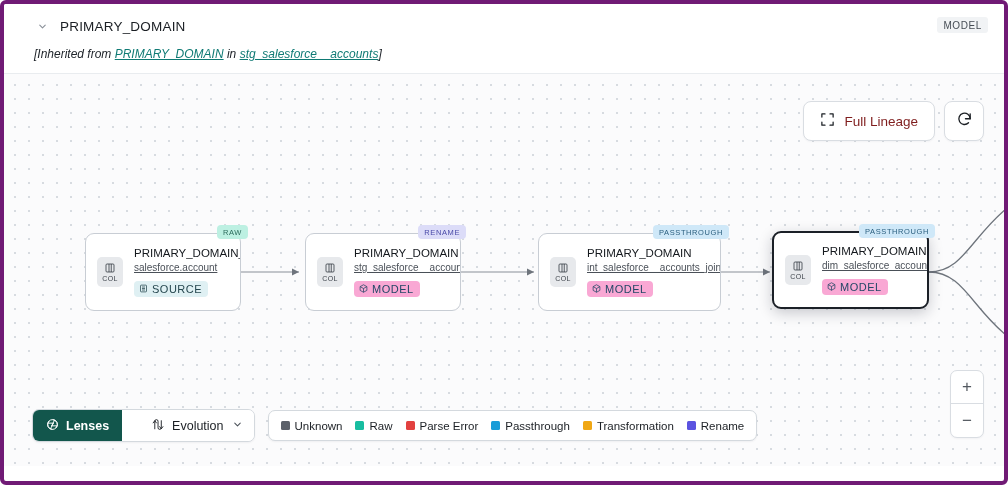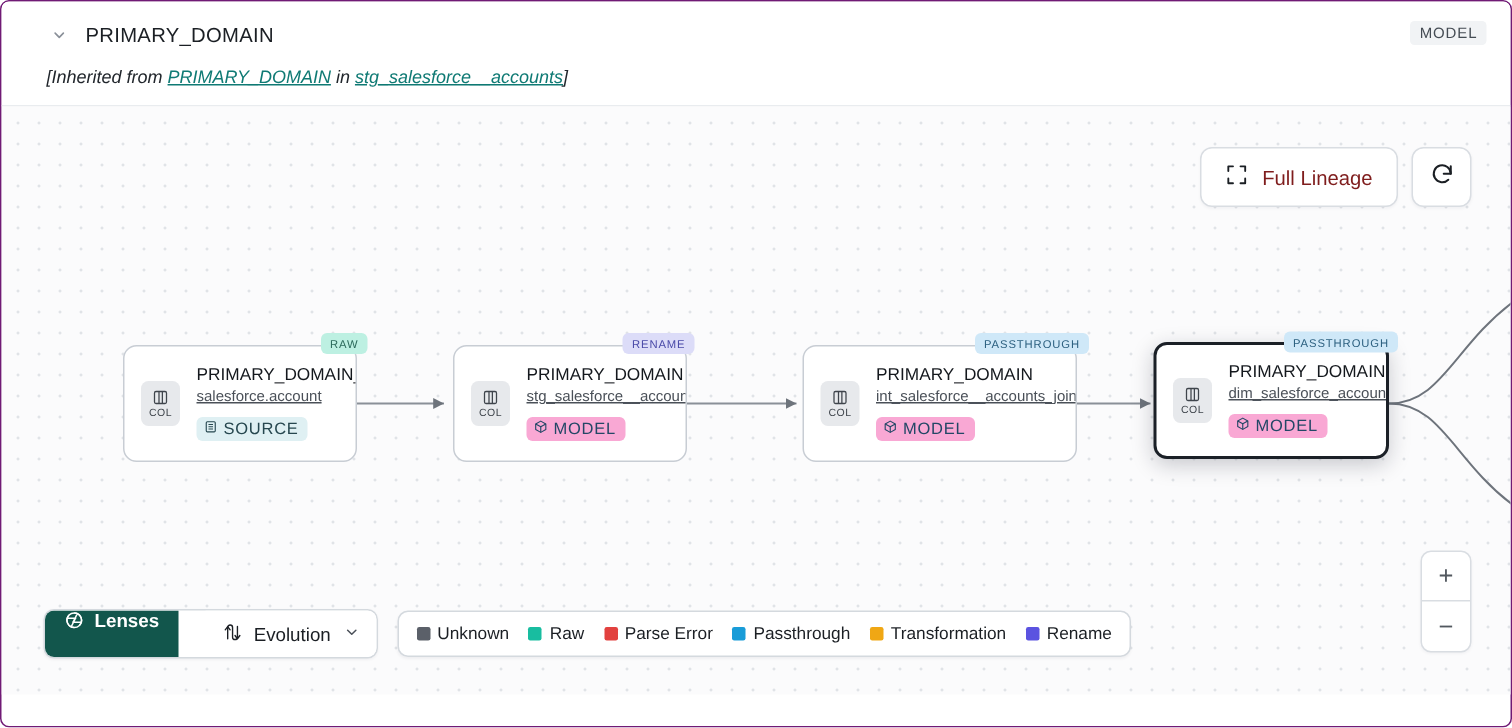--- a/index.html
+++ b/index.html
@@ -7,21 +7,21 @@
   html, body {
     width: 1008px; height: 485px;
     background: #ffffff;
     font-family: "Liberation Sans", sans-serif;
     -webkit-font-smoothing: antialiased;
   }
   .panel {
     position: relative;
     width: 1008px; height: 485px;
     background: #ffffff;
-    border: 1px solid #701a75;
+    border: 4px solid #701a75;
     border-radius: 6px;
     overflow: hidden;
   }
 
   
   .header {
     position: relative;
     padding: 10px 14px 12px 14px;
     background: #ffffff;
     border-bottom: 1px solid #e9ecef;
@@ -231,21 +231,21 @@
   }
   .lensgrp {
     display: flex;
     border-radius: 7px;
     overflow: hidden;
     border: 1px solid #d4d9de;
     background: #fff;
     box-shadow: 0 1px 2px rgba(16,24,40,.05);
   }
   .lenses {
-    display: flex; align-items: flex-start; gap: 7px;
+    display: flex; align-items: center; gap: 7px;
     background: #12564c;
     color: #ffffff;
     font-size: 12.5px;
     font-weight: bold;
     padding: 0 13px;
     height: 31px;
     cursor: pointer;
   }
   .evolution {
     display: flex; align-items: center; gap: 8px;

